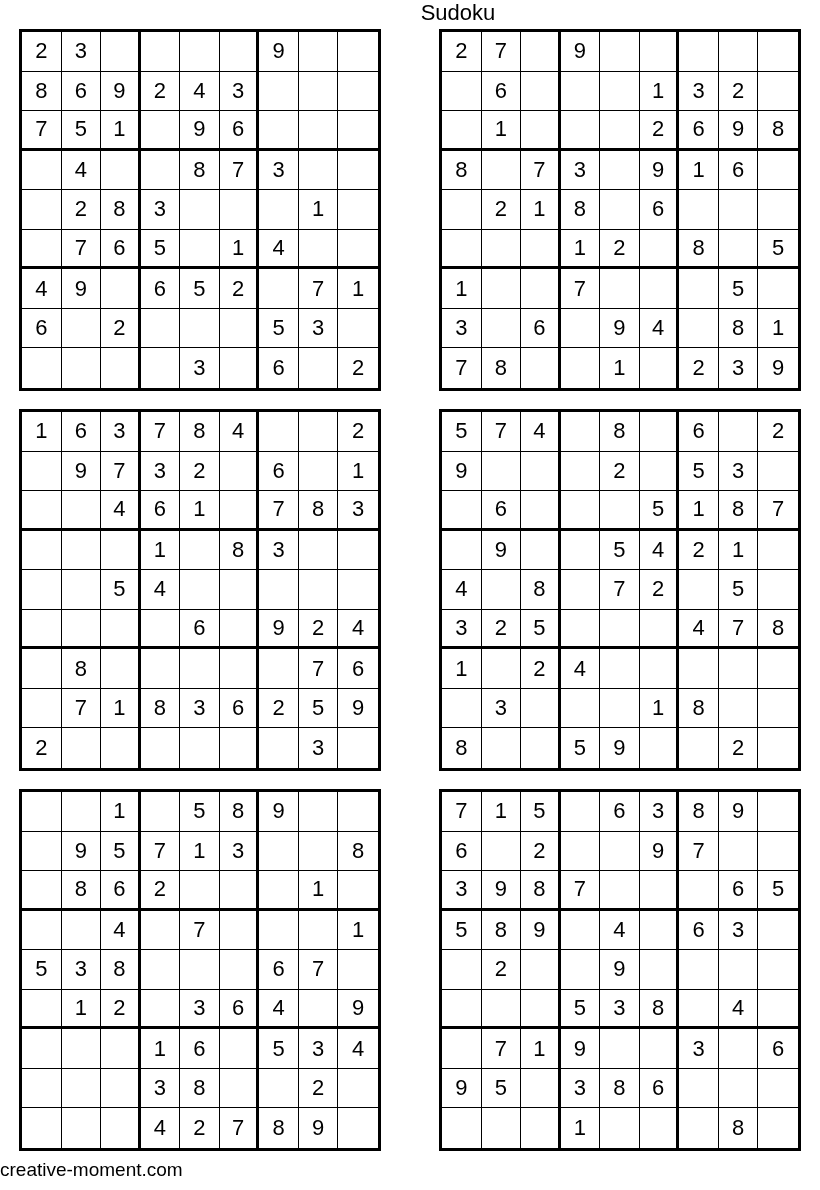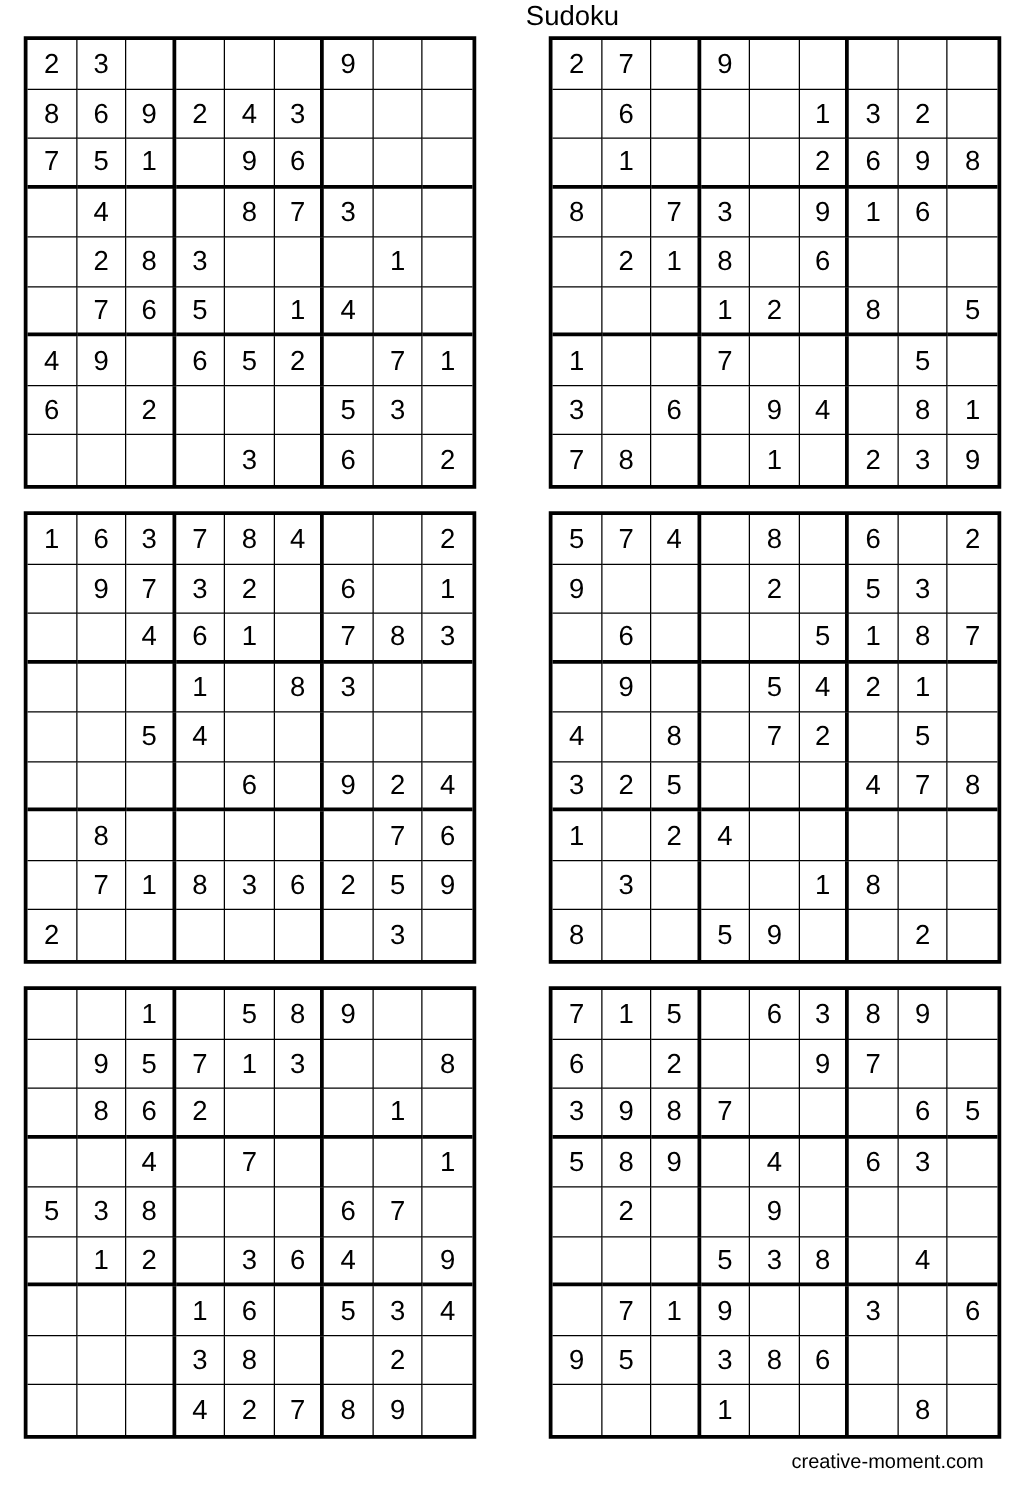--- a/index.html
+++ b/index.html
@@ -23,22 +23,22 @@
       text-align: center;
       font-size: 22px;
       line-height: 26px;
       margin-left: 48px;
     }
     .footer {
       position: absolute;
       top: 1154px;
       left: 0;
       width: 787px;
-      text-align: right;
-      font-size: 16px;
+      text-align: left;
+      font-size: 19px;
       line-height: 32px;
     }
     .grid {
       position: absolute;
       width: 362px;
       height: 362px;
       box-sizing: border-box;
       border: 3px solid #000;
       display: grid;
       grid-template-columns: repeat(9, 1fr);

